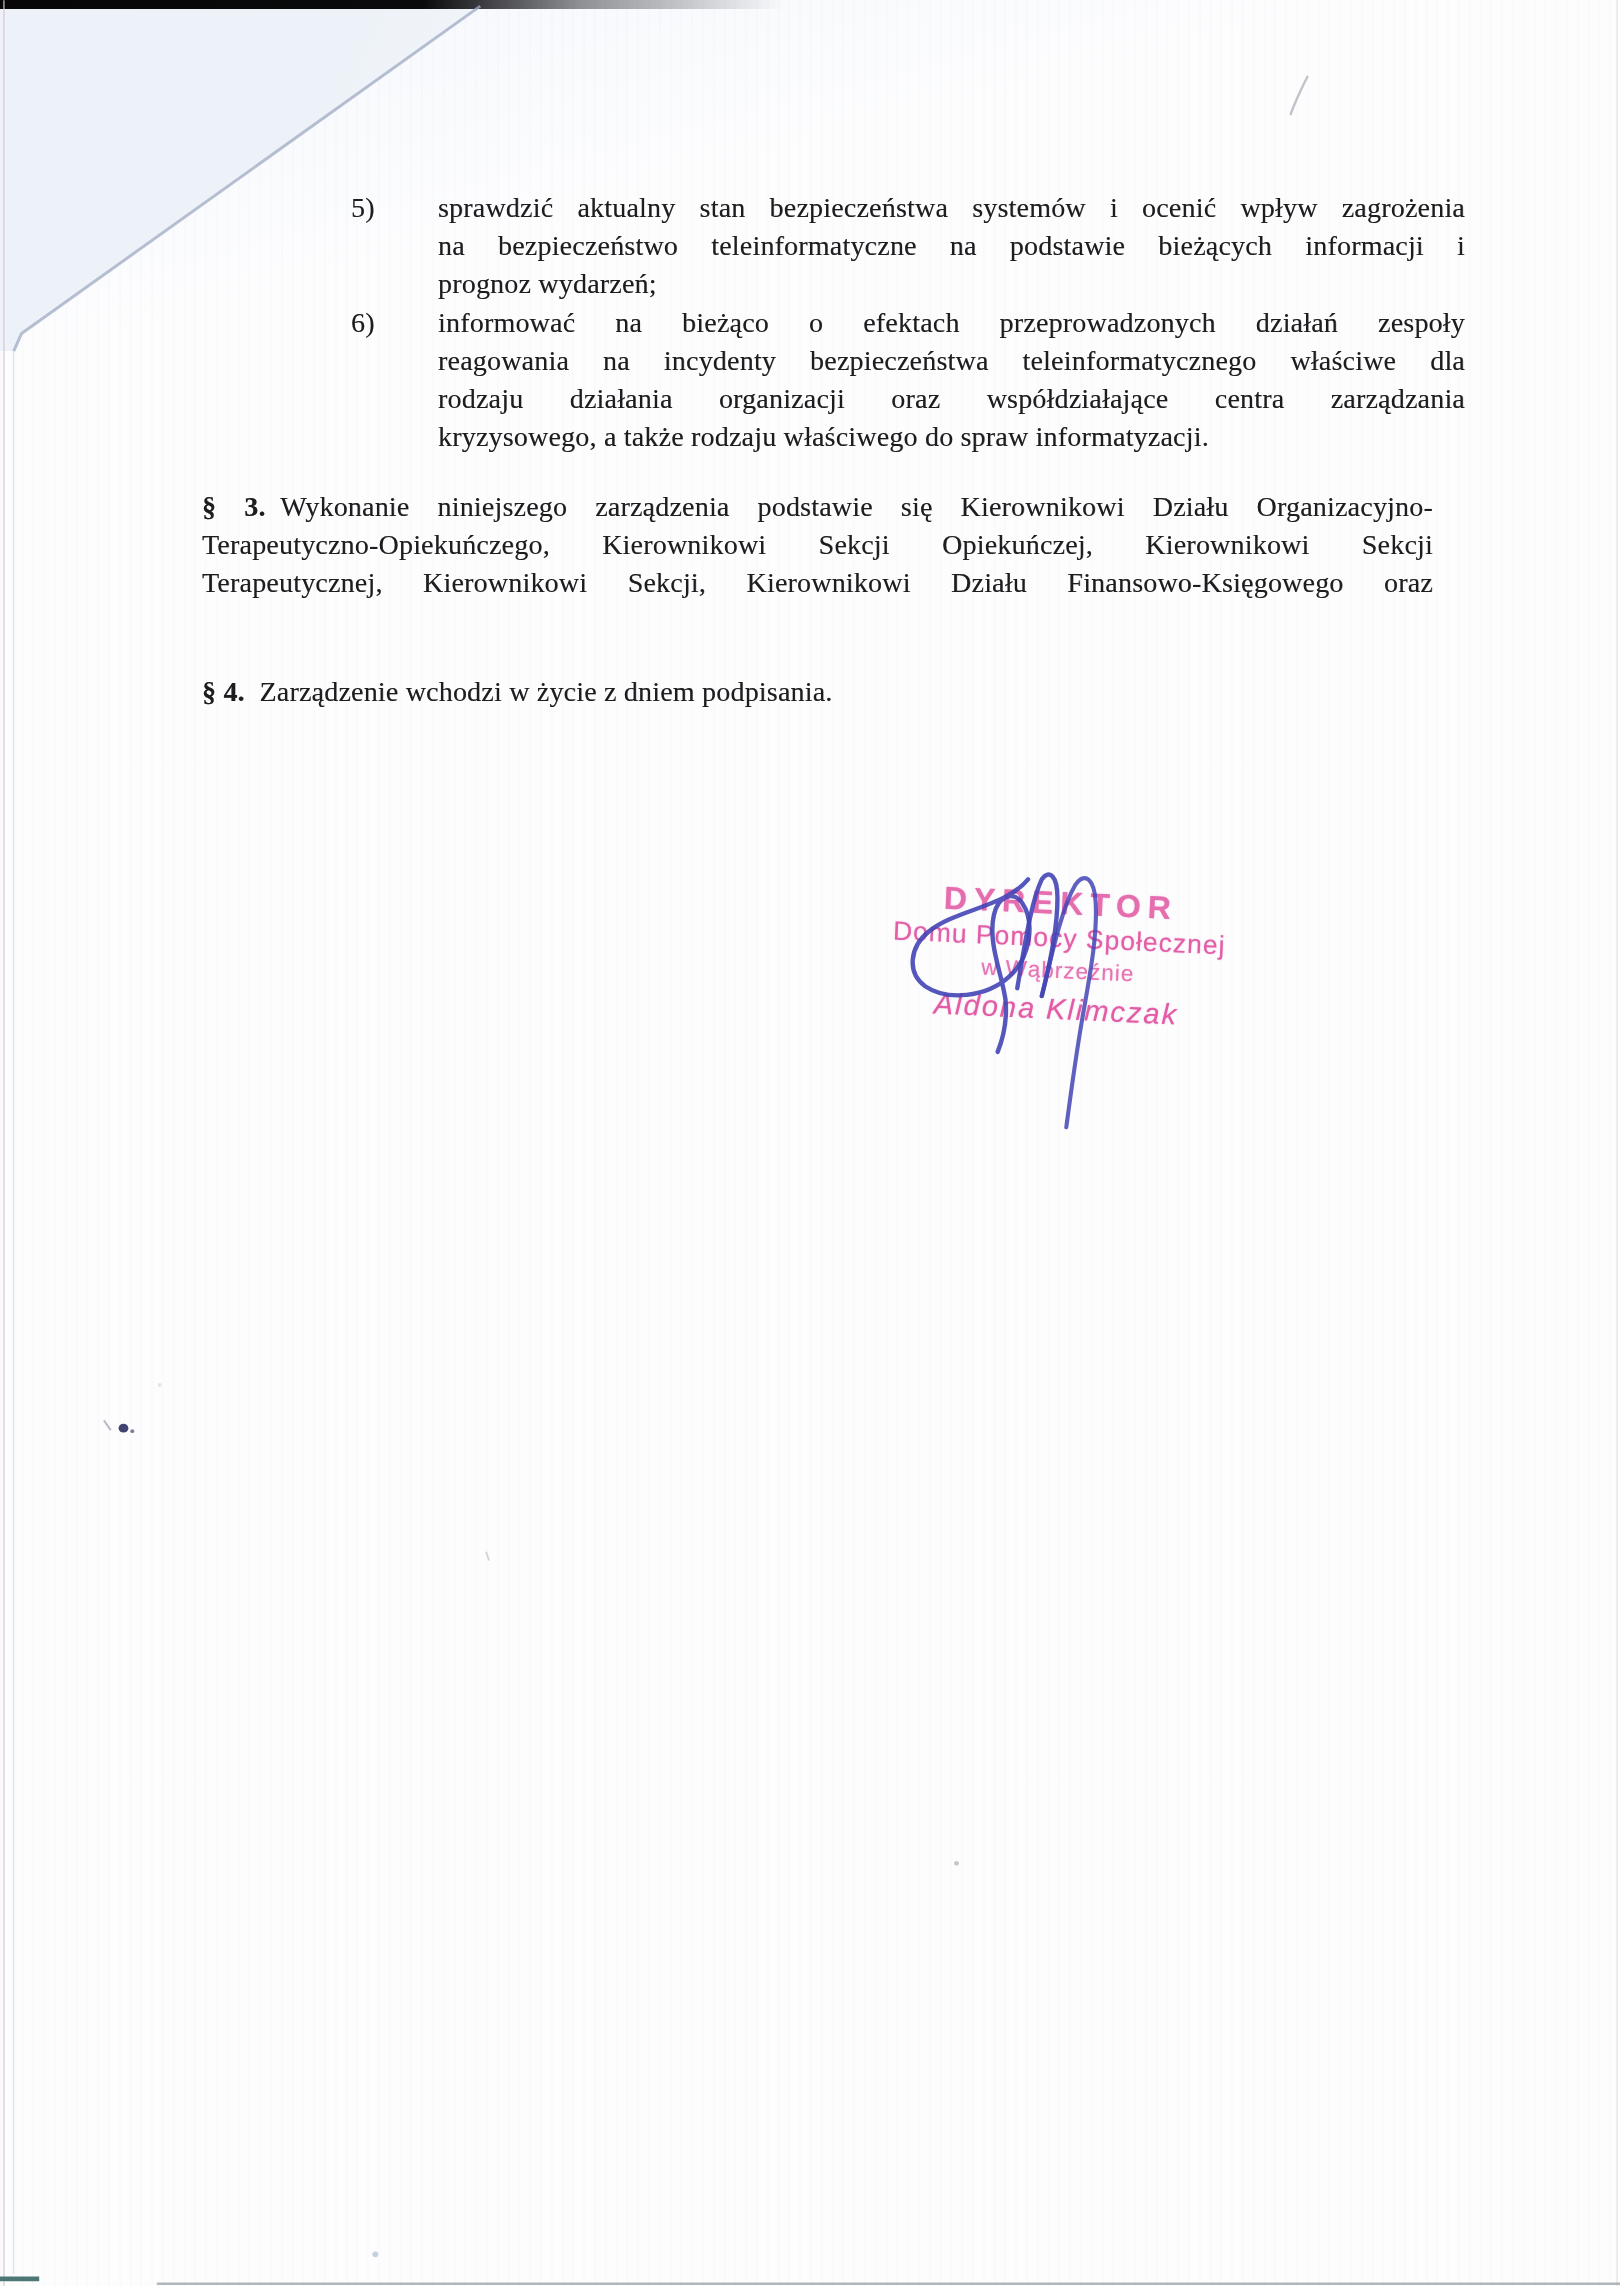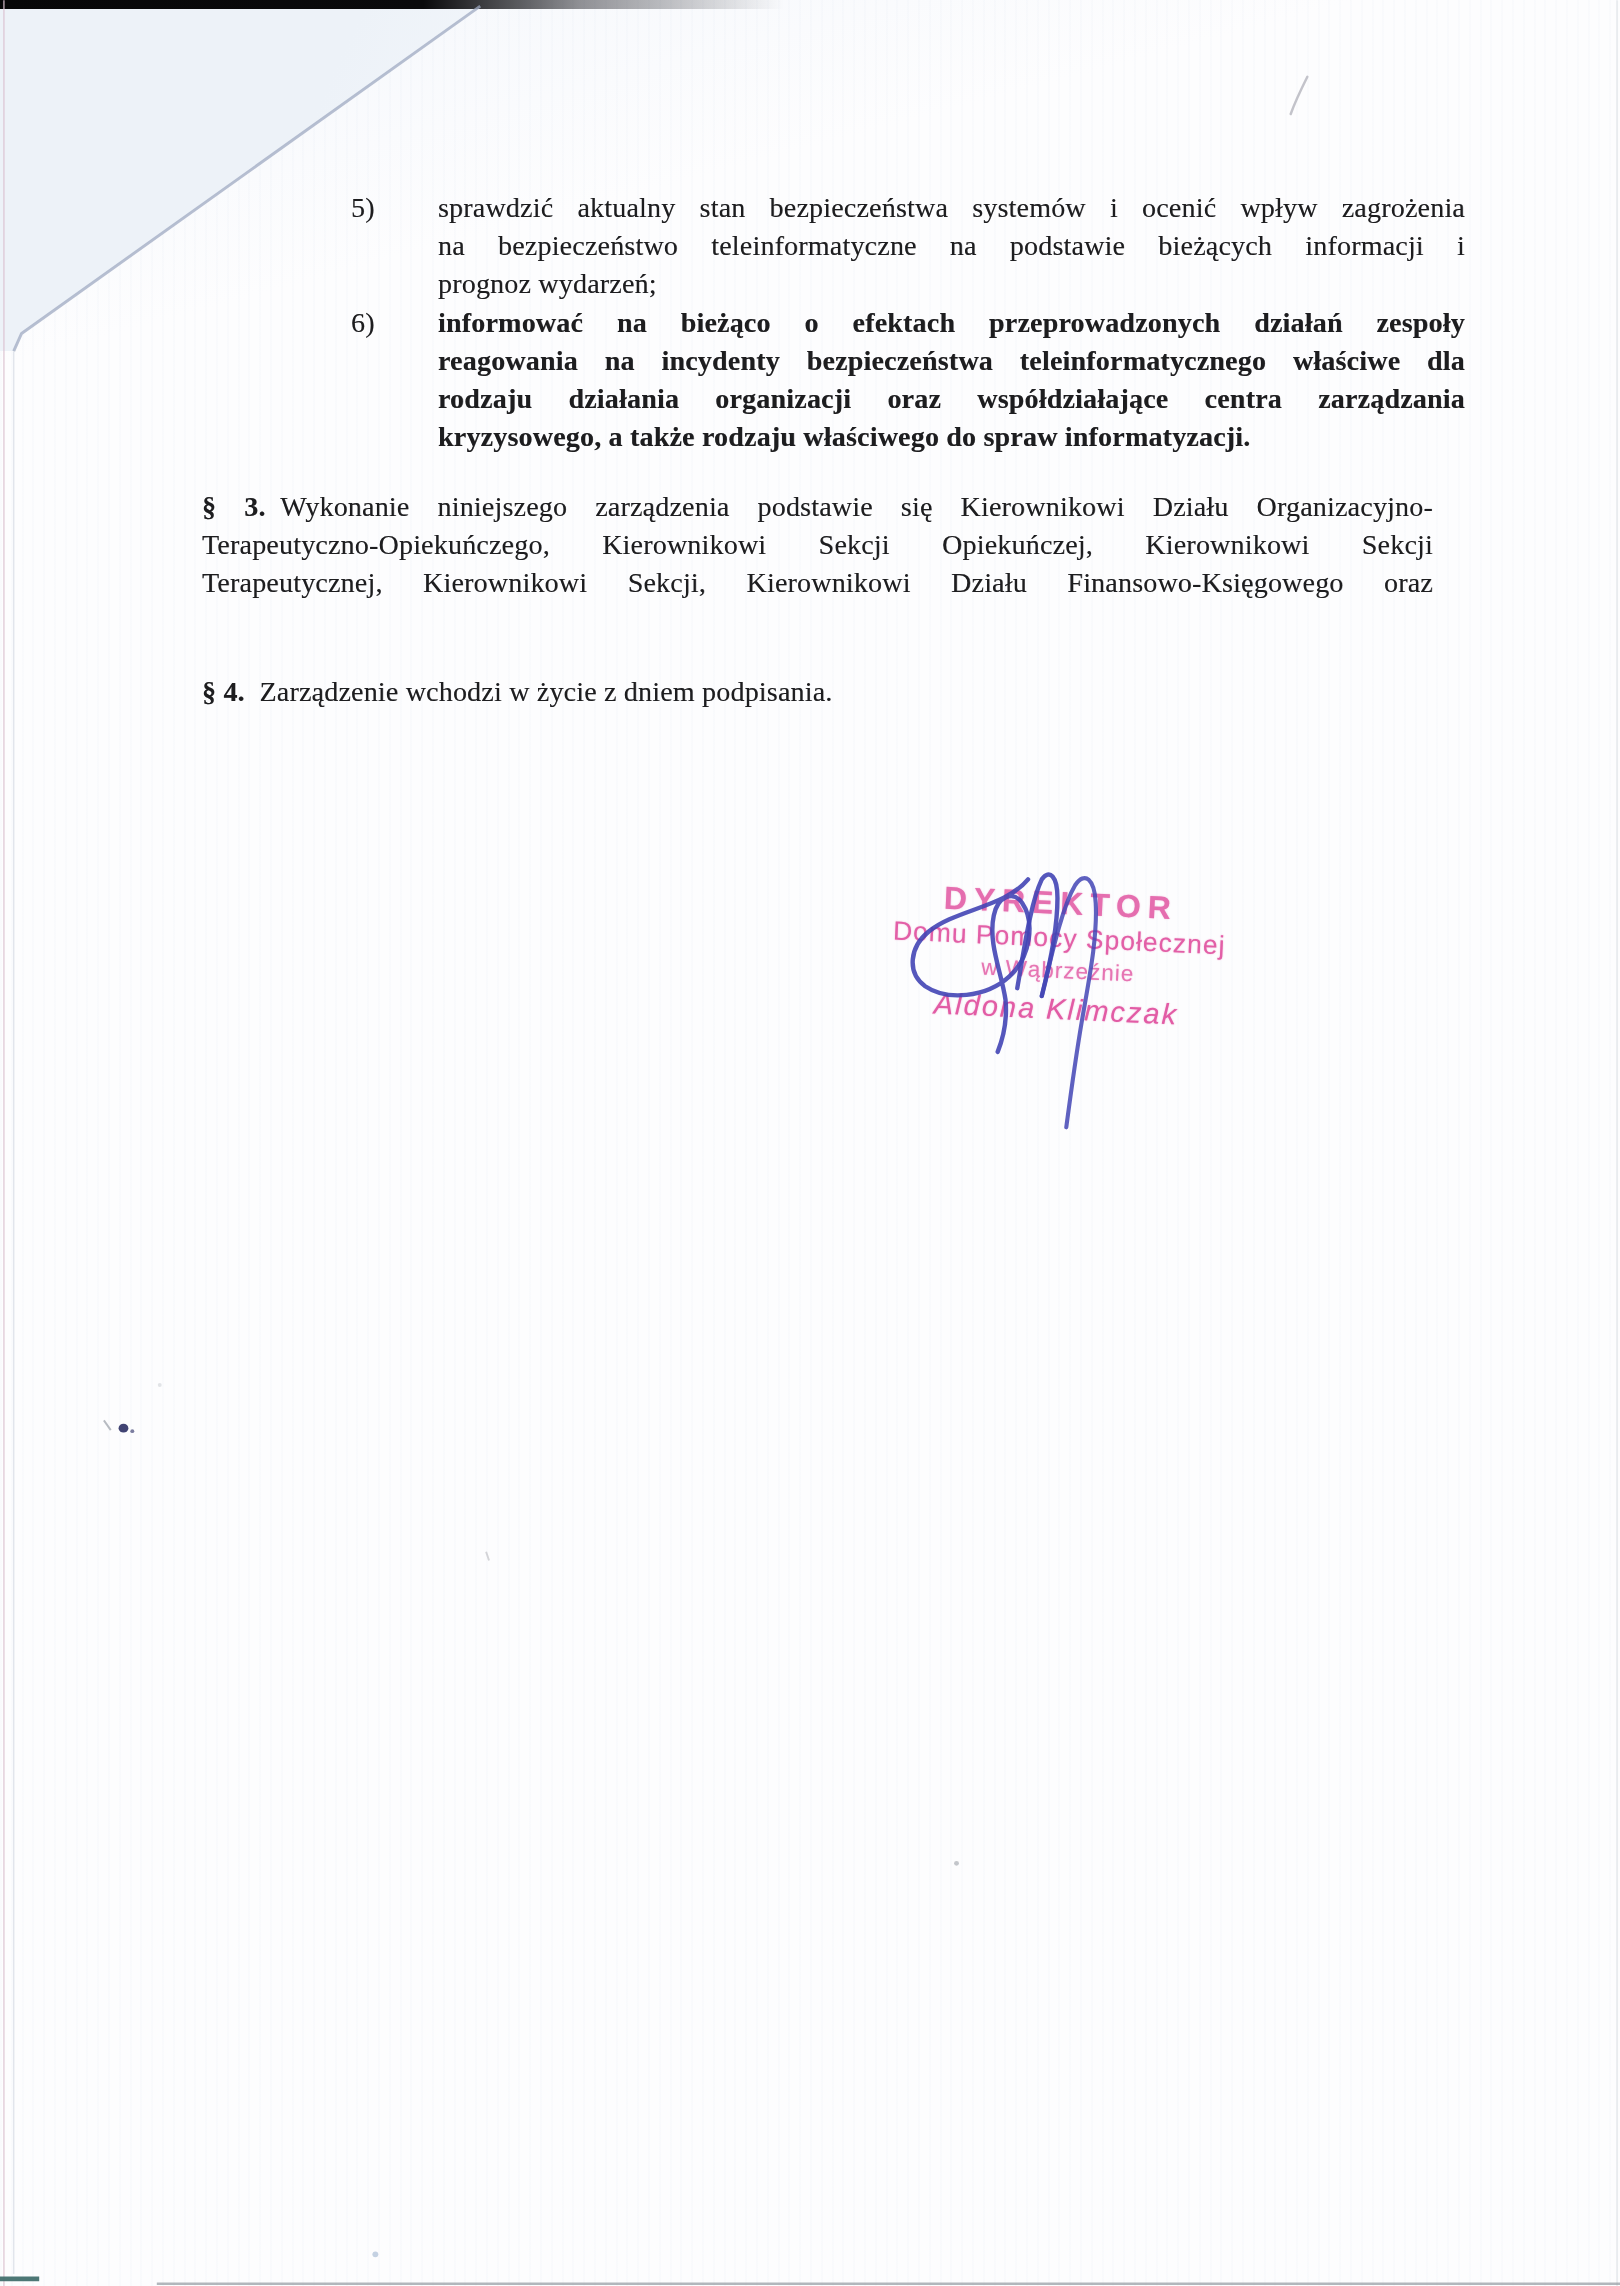--- a/index.html
+++ b/index.html
@@ -31,21 +31,21 @@
   }
 
   
   .doc-text { position:absolute; inset:0; color:#1d1d1f; font-size:28px;
     letter-spacing:0.2px; text-shadow:0.3px 0.3px 0.6px rgba(30,30,35,.45); }
   .line { line-height:38px; height:38px; overflow:hidden; }
   .just { text-align:justify; text-align-last:justify; }
   .marker { position:absolute; left:351px; width:51px; }
   .m5 { top:189px; } .m6 { top:304px; }
   .item-lines { position:absolute; left:406px; width:1027px;margin-left:32px; }
-  .item5-lines { top:189px; } .item6-lines { top:304px;font-weight:bold; }
+  .item5-lines { top:189px; } .item6-lines { top:304px; }
   .par { position:absolute; left:202px; width:1231px; }
   .par3 { top:488px; } .par4 { top:673px; }
   .par-label { font-weight:bold; margin-right:14.7px; }
 
   
   .stamp {
     position:absolute; left:885px; top:885px; width:347px;
     transform:rotate(2.6deg); transform-origin:center;
     text-align:center; color:#e04f9e;
     font-family:"Liberation Sans", sans-serif;

